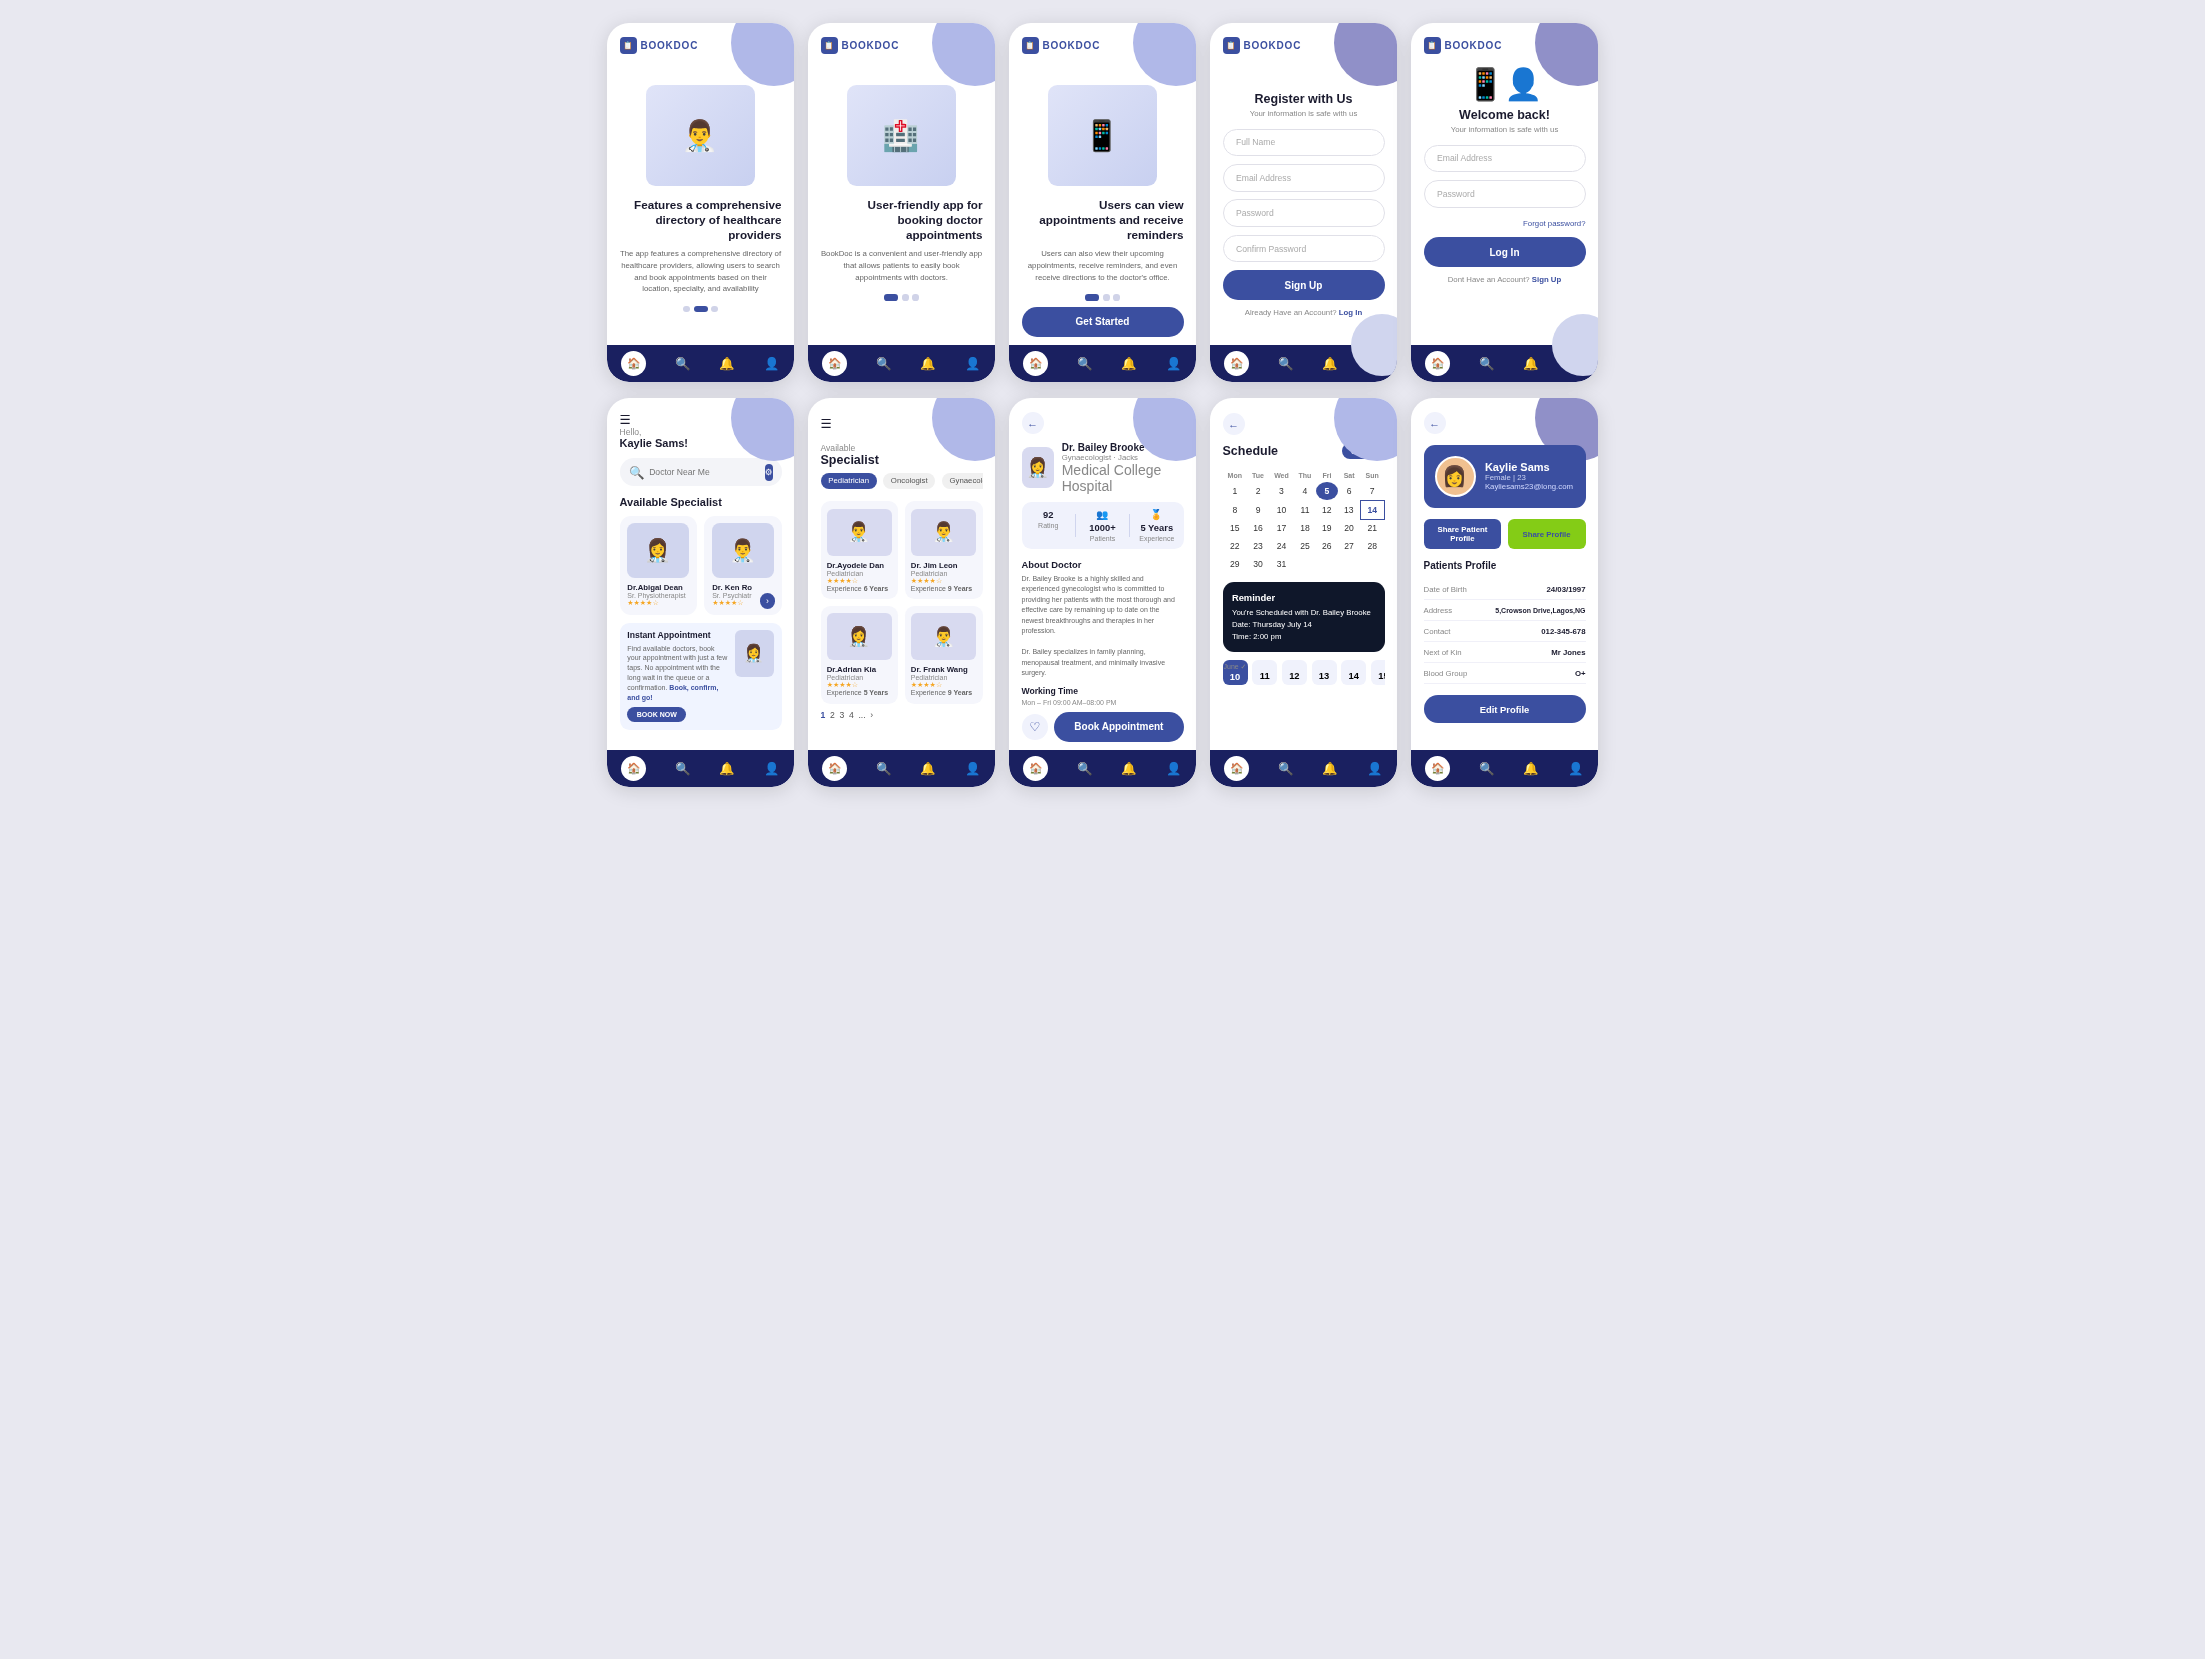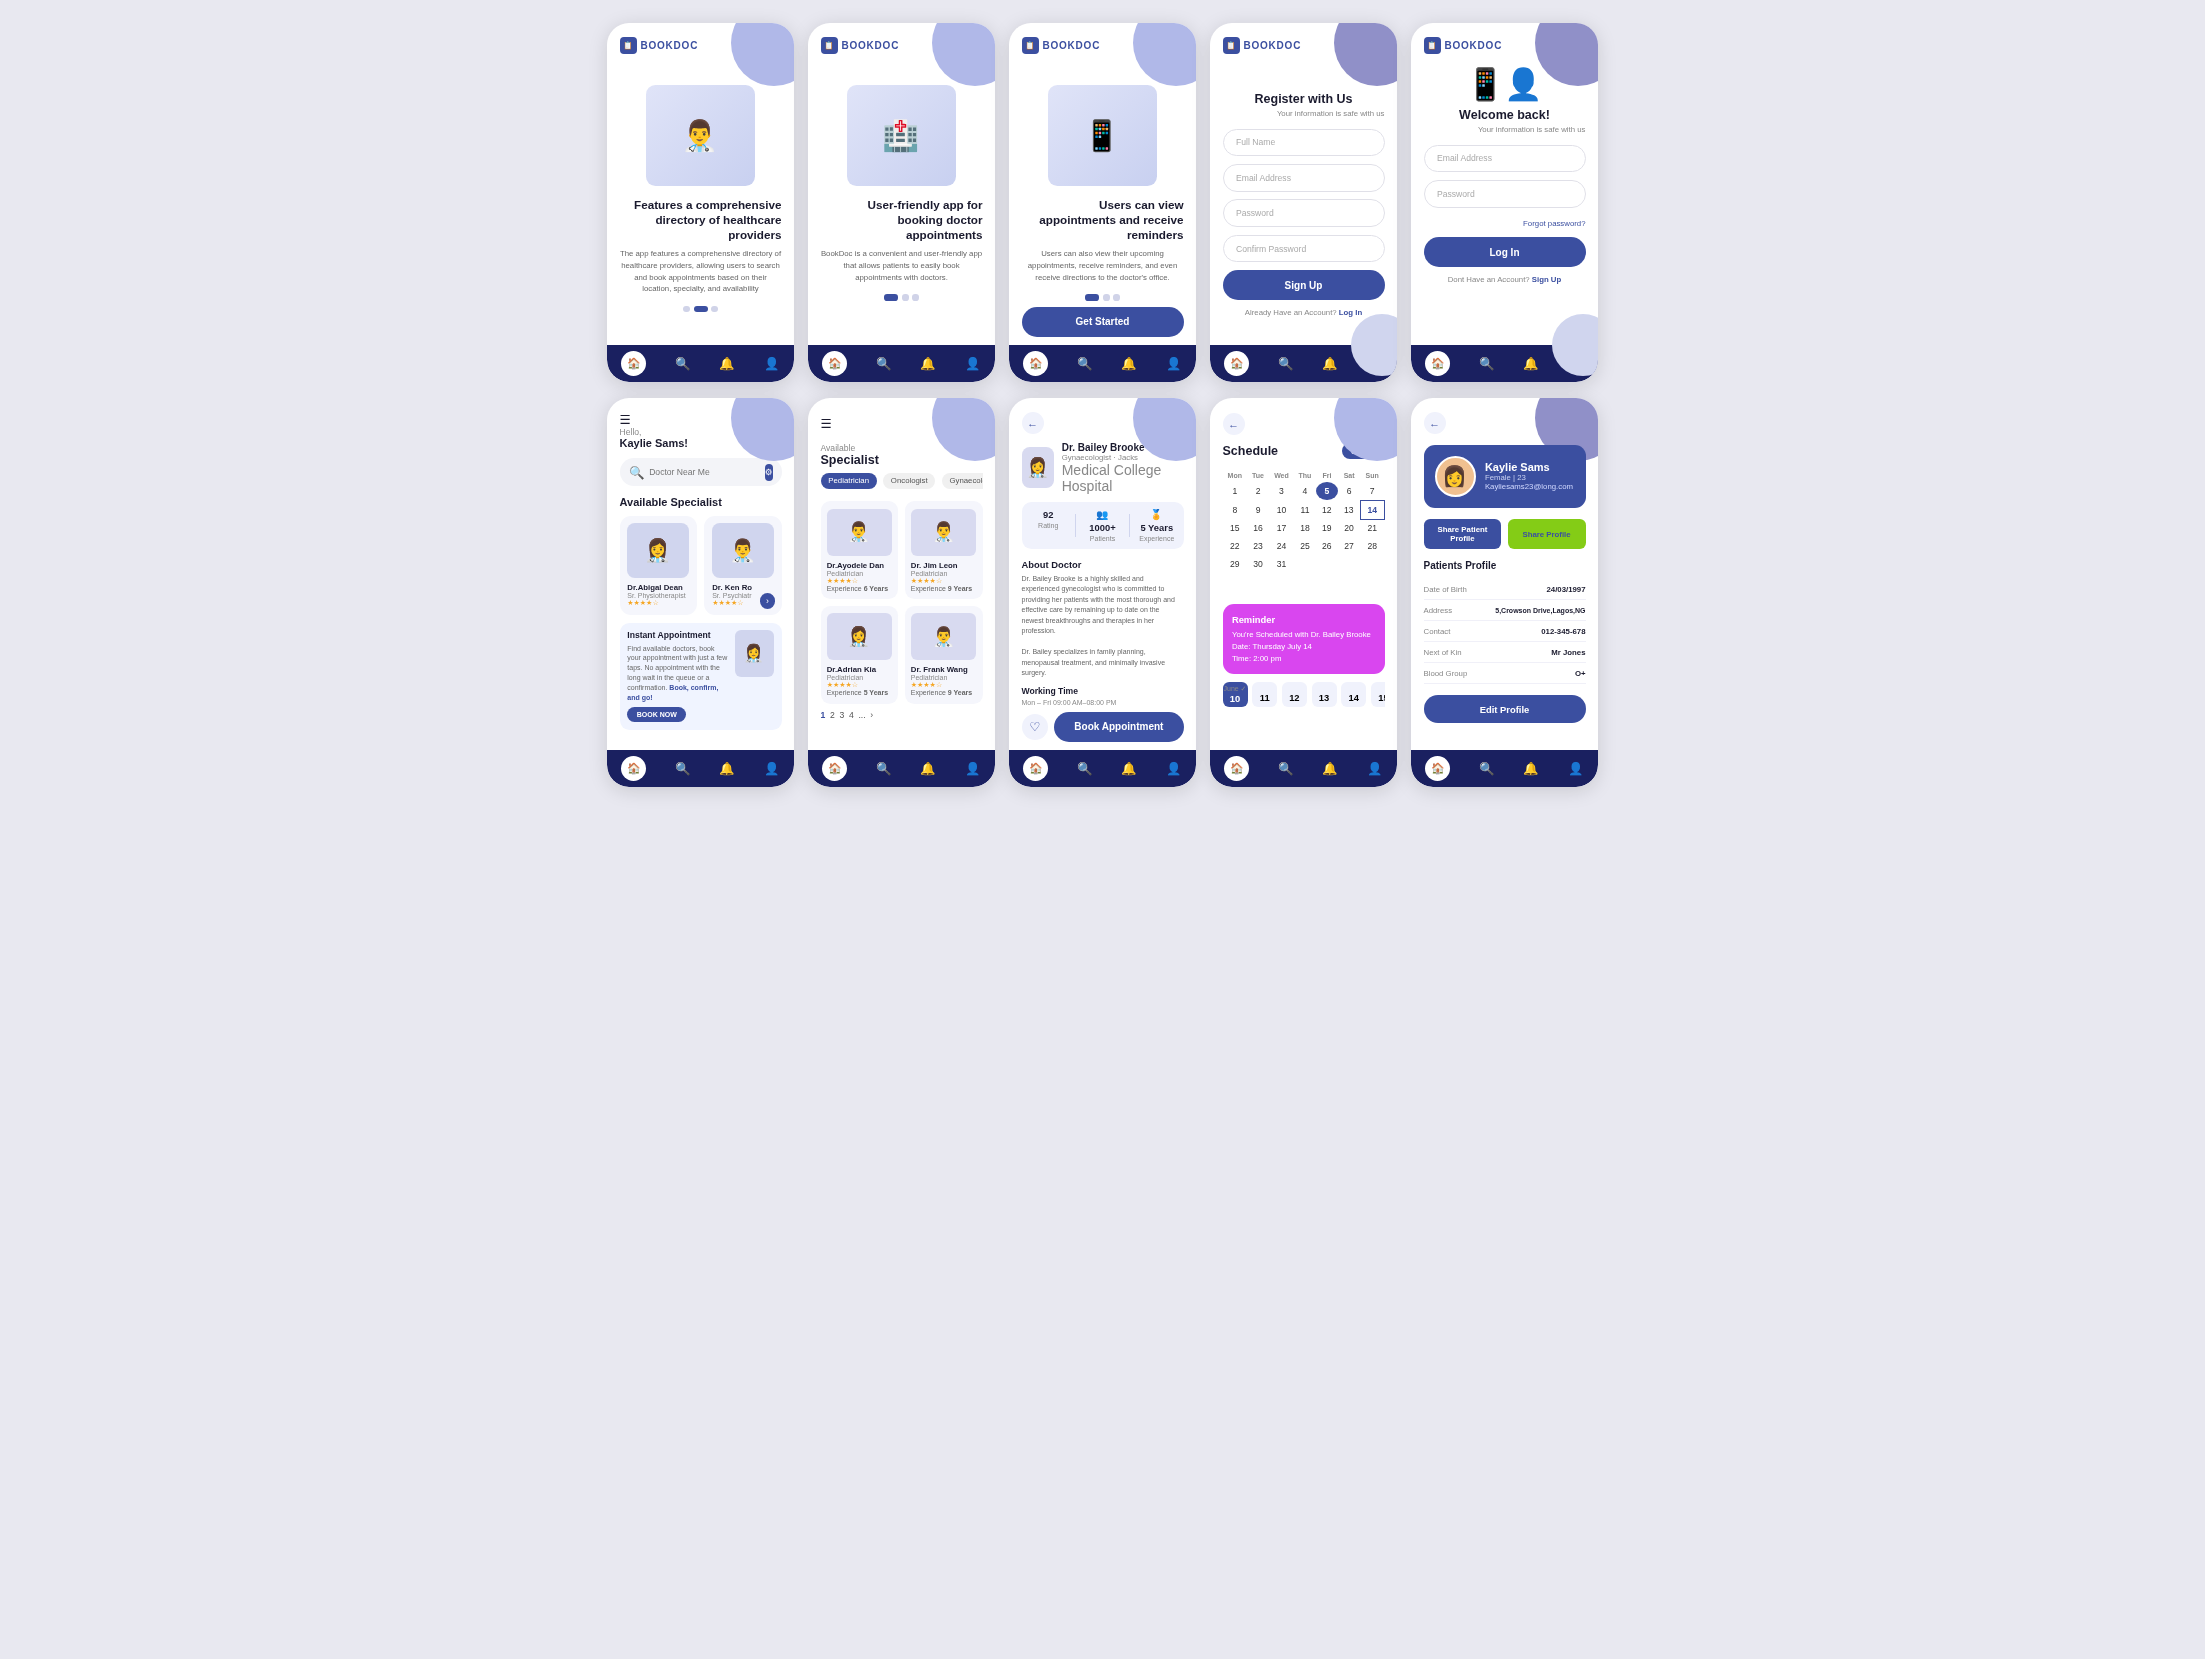--- a/index.html
+++ b/index.html
@@ -176,21 +176,21 @@
       font-size: 12.5px;
       font-weight: 800;
       color: #1a1a2e;
       text-align: center;
       margin-bottom: 3.1px;
       position: relative; z-index:1;
     }
     .section-sub {
       font-size: 7.8px;
       color: #888;
-      text-align: right;
+      text-align: center;
       margin-bottom: 11px;
       position: relative; z-index:1;
     }
 
     
     .auth-bottom {
       text-align: center;
       font-size: 7.8px;
       color: #888;
       margin-top: 7.8px;
@@ -503,26 +503,25 @@
       font-weight: 700;
     }
     .cal-grid td.selected-day {
       border: 1.6px solid #3b4fa0;
       border-radius: 50%;
       color: #3b4fa0;
       font-weight: 700;
     }
 
     .reminder-box {
-      background: #d946ef;
+      background: #0f172a;
       border-radius: 11px;
       padding: 9.4px;
       color: #fff;
       margin-bottom: 7.8px;
-      margin-top: 22px;
     }
     .reminder-title { font-size: 9.4px; font-weight: 800; margin-bottom: 4.7px; }
     .reminder-text { font-size: 7.8px; line-height: 1.5; }
 
     .mini-cal {
       display: flex;
       gap: 4.7px;
       overflow-x: auto;
       margin-bottom: 7.8px;
     }

